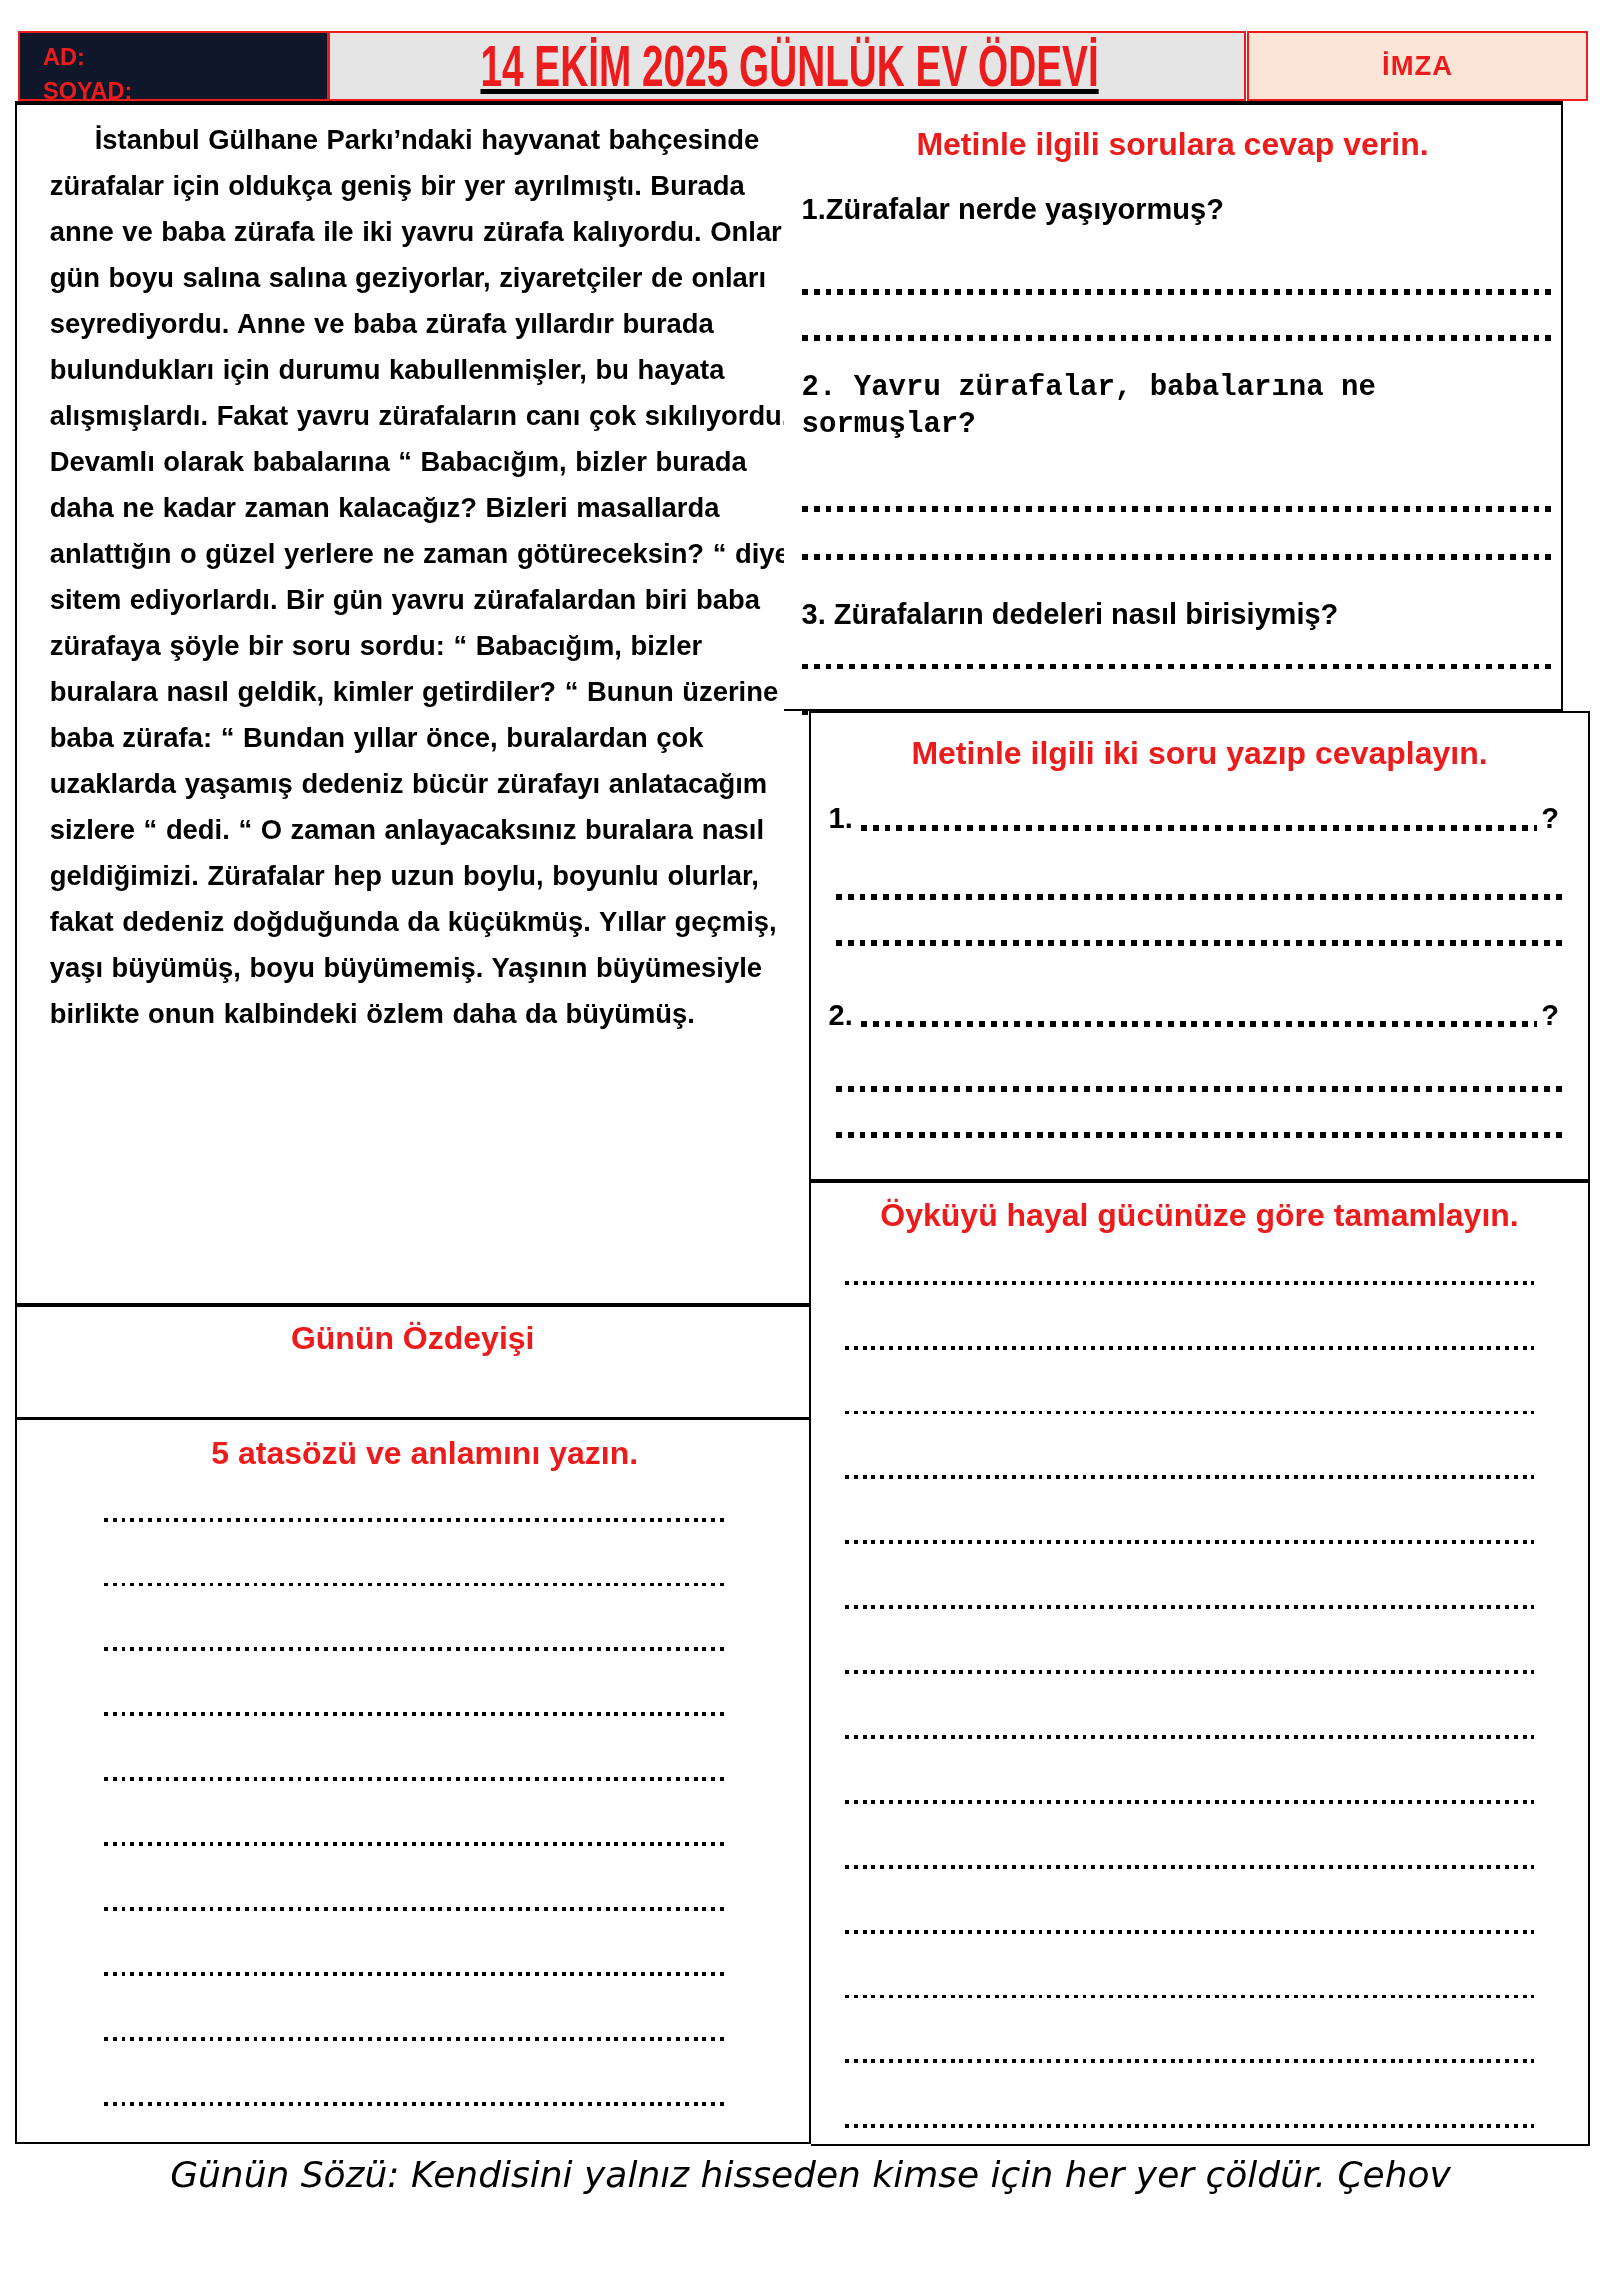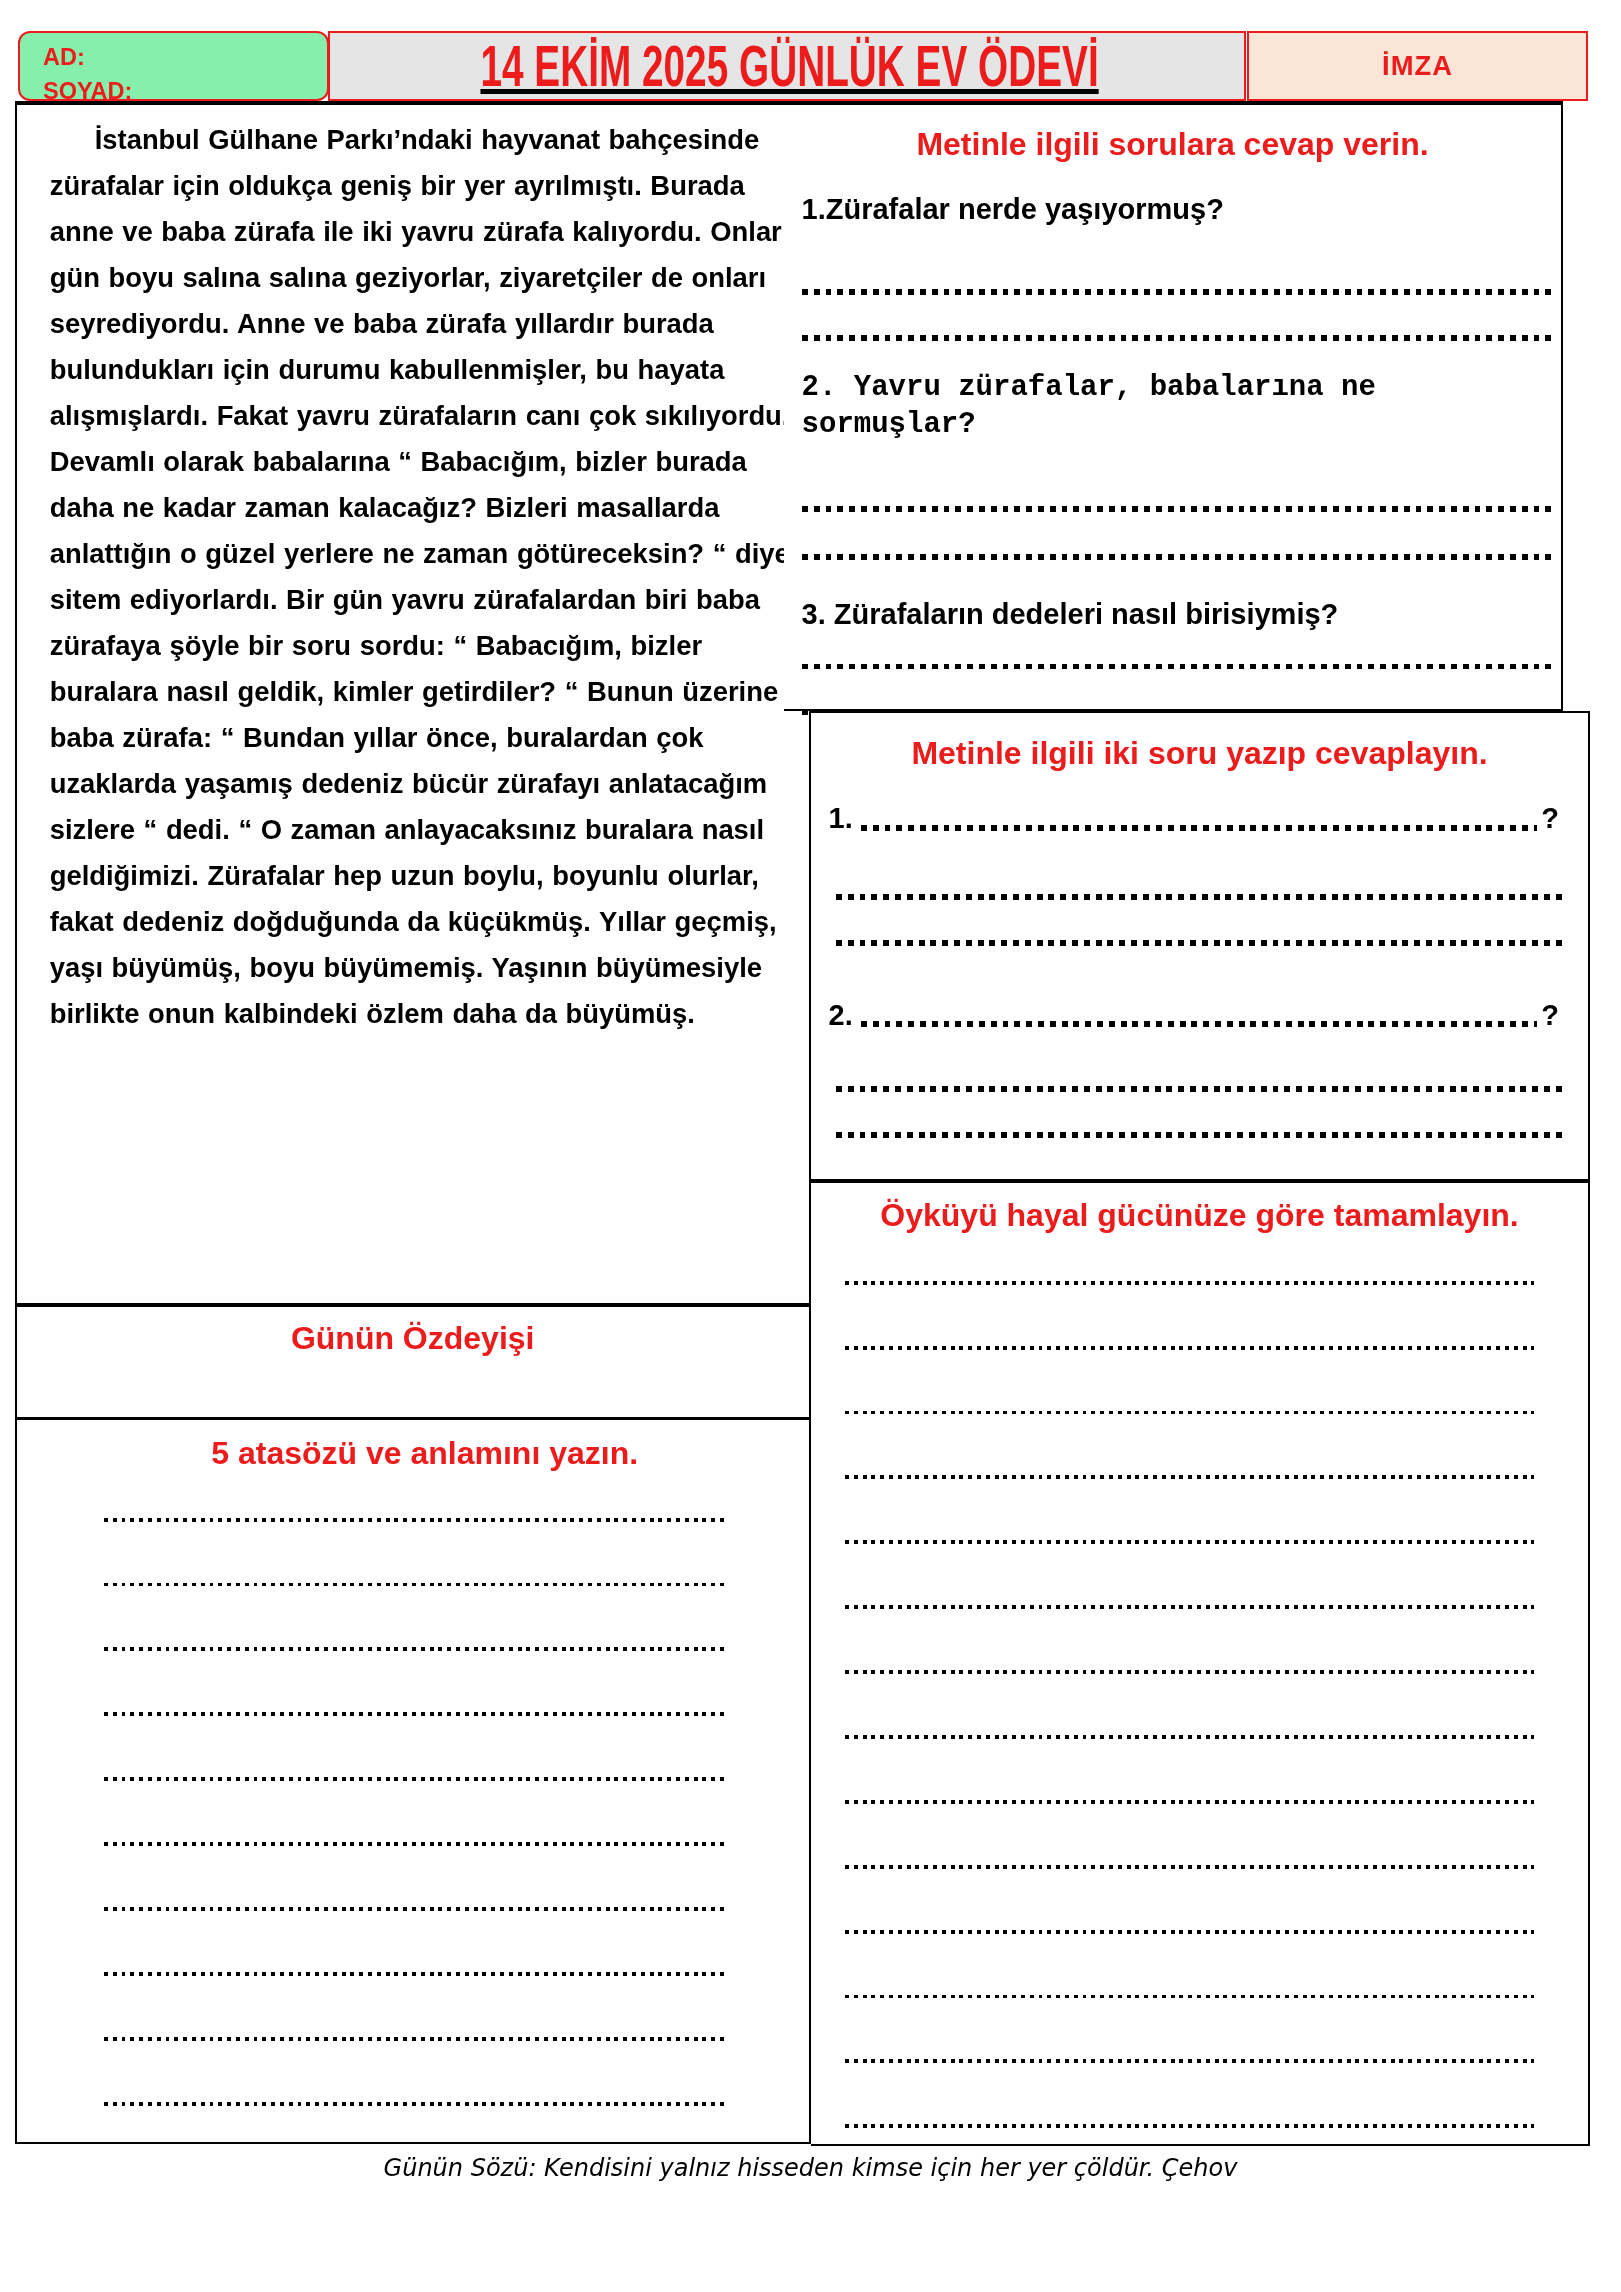--- a/index.html
+++ b/index.html
@@ -3,21 +3,21 @@
 <meta charset="utf-8">
 <style>
   * { margin:0; padding:0; box-sizing:border-box; }
   html,body { background:#ffffff; }
   .page {
     position:relative; width:1621px; height:2293px; background:#fff;
     font-family:"Liberation Sans", sans-serif; color:#000; overflow:hidden;
   }
   
   .hcell { position:absolute; top:31px; height:70px; border:2.9px solid #ED1C1C; }
-  .hcell.name  { left:17.6px;  width:311px; background:#86efac; padding:6.9px 0 0 23.5px; overflow:hidden;border-radius:12px; }
+  .hcell.name  { left:17.6px;  width:311px; background:#0f172a; padding:6.9px 0 0 23.5px; overflow:hidden; }
   .hcell.title { left:328px; width:918px; background:#e5e5e5; display:flex; align-items:center; justify-content:flex-end; overflow:hidden;text-decoration:underline; }
   .hcell.sign  { left:1247px; width:341px; background:#FBE5D6; display:flex; align-items:center; justify-content:center; }
   .name-line { color:#ED1C1C; font-weight:700; font-size:23.5px; line-height:34px; }
   .main-title {
     color:#ED1C1C; font-weight:700; font-size:57px; white-space:nowrap;
     display:inline-block; transform:scaleX(0.68); letter-spacing:0px;
   }
   .sign-label { color:#ED1C1C; font-weight:700; font-size:27.4px; letter-spacing:1px; }
   
   .box { position:absolute; background:#fff; border:2.9px solid #000; }
@@ -65,21 +65,21 @@
   
   .quote-box .red-title { margin-top:11.8px; }
   .proverbs-box .red-title { margin-top:13.7px; }
   .proverbs-box .lines { margin:45px 80px 0 63px; }
   .lines .dotline { margin-top:61px; }
   .lines .dotline:first-child { margin-top:0; }
   
   .footer {
     position:absolute; left:0; right:0; top:2154px; text-align:center;
     font-family:"DejaVu Sans", sans-serif; font-style:italic;
-    font-size:24px; color:#000;
+    font-size:36px; color:#000;
   }
 </style>
 </head>
 <body>
 
 <div class="page">
 
   <div class="hcell name">
     <div class="name-line">AD:</div>
     <div class="name-line">SOYAD:</div>

